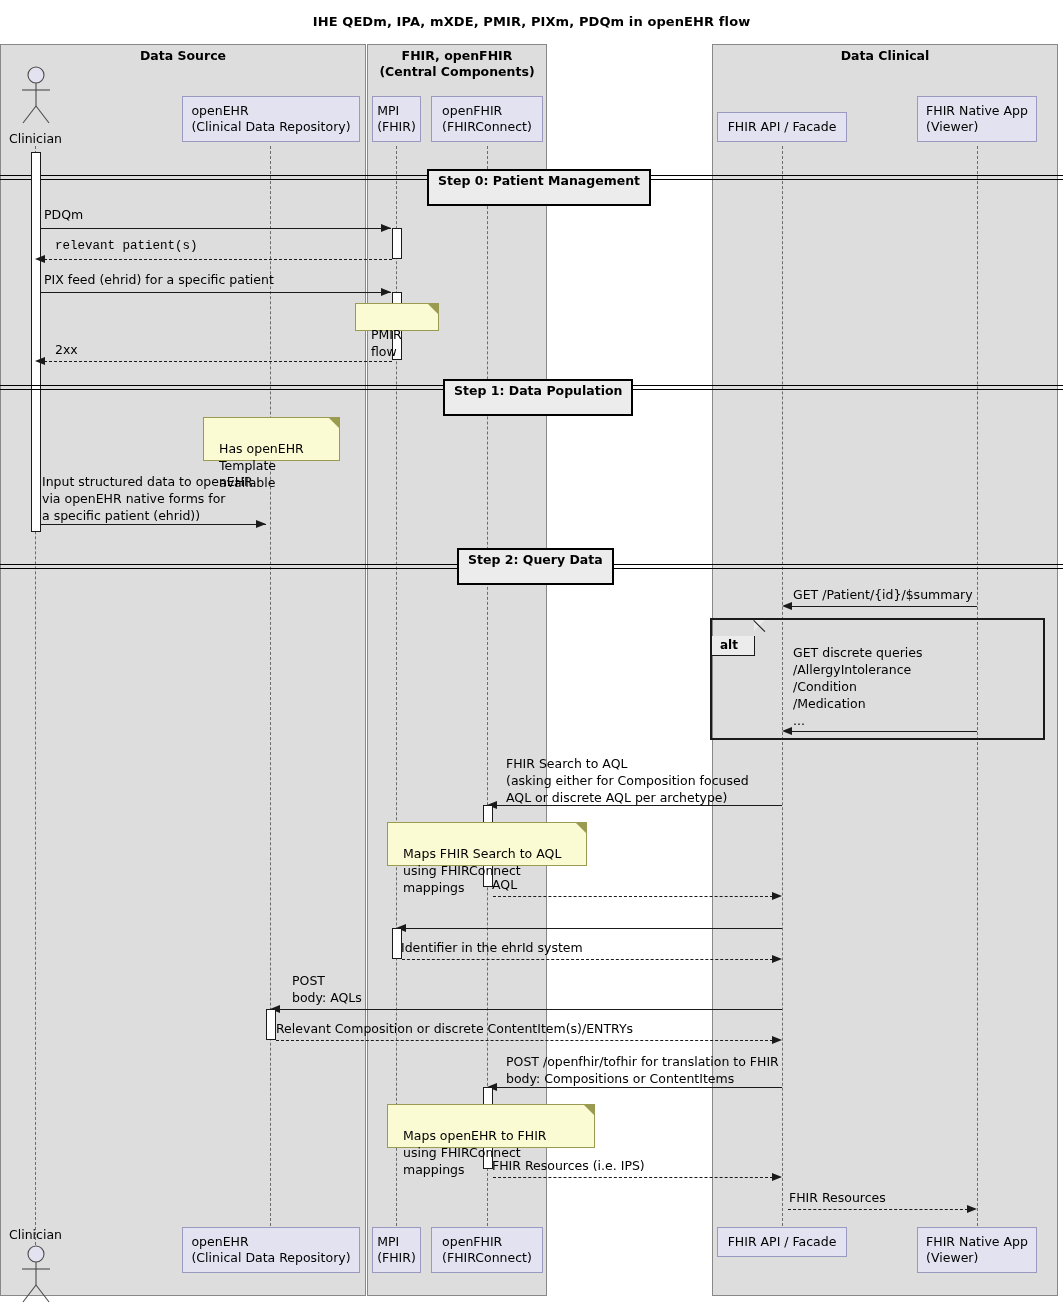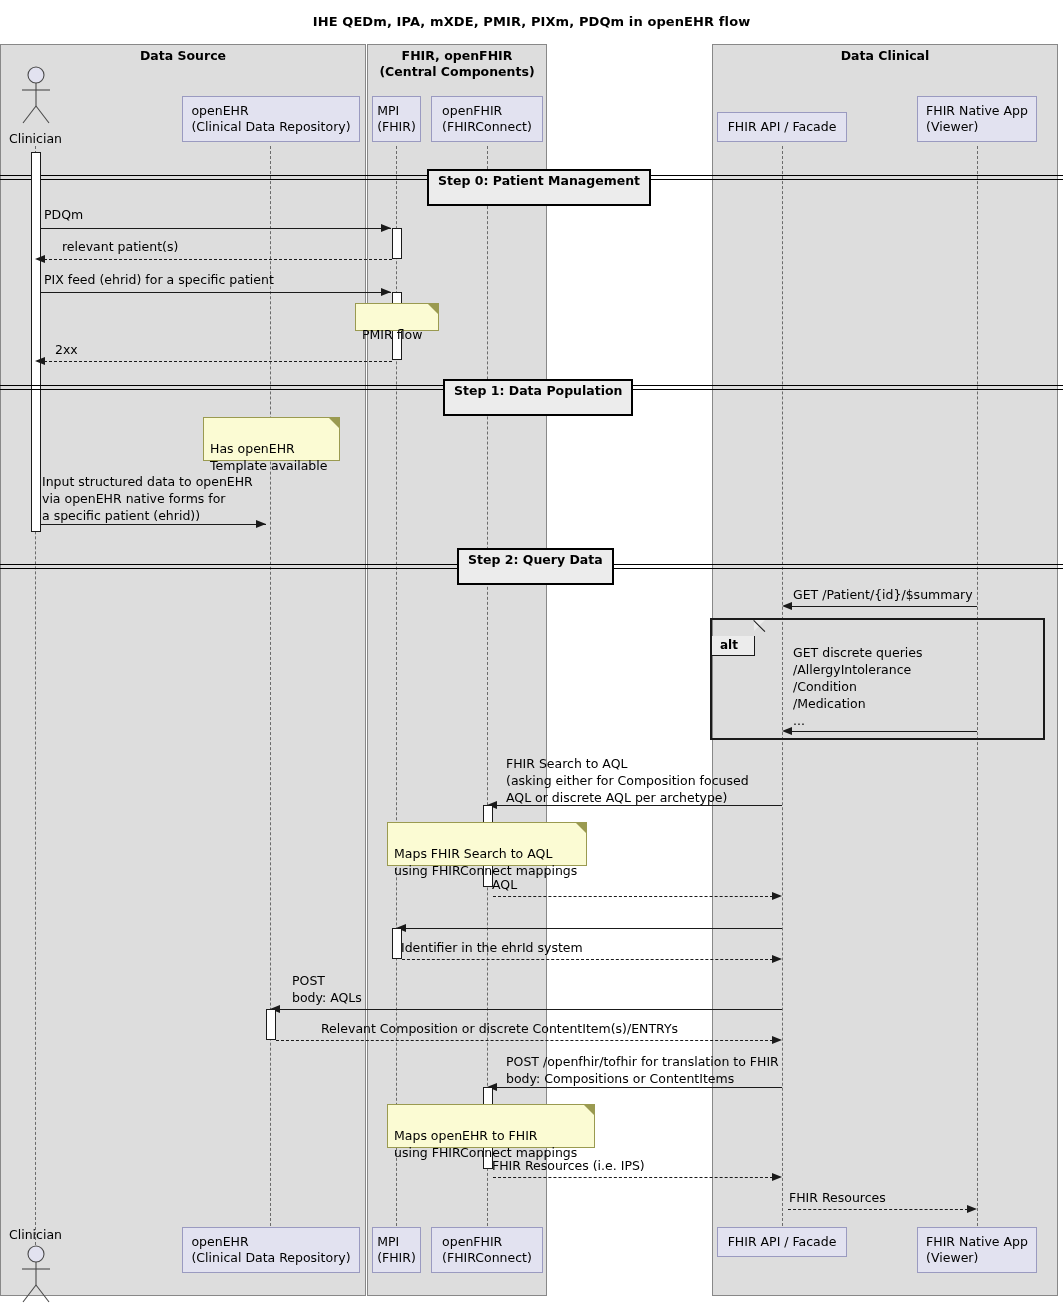--- a/index.html
+++ b/index.html
@@ -144,21 +144,21 @@
   }
 
   
   .note {
     position: absolute;
     background: #FBFBD3;
     border: 1px solid #9A9A50;
     box-sizing: border-box;
     font-size: 12.5px;
     line-height: 17px;
-    padding: 5px 8px 5px 6px;
+    padding: 5px 8px 5px 15px;
     white-space: pre-line;
   }
   .note-fold {
     position: absolute;
     top: 0; right: 0;
     width: 0; height: 0;
     border-left: 10px solid transparent;
     border-top: 10px solid #9A9A50;
   }
   .note-fold-inner {
@@ -271,21 +271,21 @@
   <div class="divider-lines" style="top:175px;"></div>
   <div class="divider-label" style="left:427px; top:169px;">Step 0: Patient Management</div>
 
   <div class="activation" style="left:31px; top:152px; height:380px;"></div>
 
   <div class="msg-label" style="left:44px; top:206px;">PDQm</div>
   <div class="msg-line" style="left:41px; top:228px; width:350px;"></div>
   <div class="arrowhead right" style="left:381px; top:223.5px;"></div>
   <div class="activation" style="left:392px; top:228px; height:31px;"></div>
 
-  <div class="msg-label" style="left:62px; top:238px;">relevant patient(s)</div>
+  <div class="msg-label" style="left:55px; top:238px;font-family:Liberation Mono, monospace;">relevant patient(s)</div>
   <div class="msg-line dotted" style="left:44px; top:259px; width:348px;"></div>
   <div class="arrowhead left" style="left:35px; top:254.5px;"></div>
 
   <div class="msg-label" style="left:44px; top:271px;">PIX feed (ehrid) for a specific patient</div>
   <div class="msg-line" style="left:41px; top:292px; width:350px;"></div>
   <div class="arrowhead right" style="left:381px; top:287.5px;"></div>
   <div class="activation" style="left:392px; top:292px; height:68px;"></div>
 
   <div class="note" style="left:355px; top:303px; width:84px; height:28px;">
     <span>PMIR flow</span>
@@ -355,21 +355,21 @@
   <div class="msg-label" style="left:401px; top:939px;">Identifier in the ehrId system</div>
   <div class="msg-line dotted" style="left:402px; top:959px; width:371px;"></div>
   <div class="arrowhead right" style="left:772px; top:954.5px;"></div>
 
   <div class="msg-label" style="left:292px; top:972px;">POST
 body: AQLs</div>
   <div class="msg-line" style="left:279px; top:1009px; width:503px;"></div>
   <div class="arrowhead left" style="left:270px; top:1004.5px;"></div>
   <div class="activation" style="left:266px; top:1009px; height:31px;"></div>
 
-  <div class="msg-label" style="left:276px; top:1020px;padding-left:45px;">Relevant Composition or discrete ContentItem(s)/ENTRYs</div>
+  <div class="msg-label" style="left:276px; top:1020px;">Relevant Composition or discrete ContentItem(s)/ENTRYs</div>
   <div class="msg-line dotted" style="left:276px; top:1040px; width:497px;"></div>
   <div class="arrowhead right" style="left:772px; top:1035.5px;"></div>
 
   <div class="msg-label" style="left:506px; top:1053px;">POST /openfhir/tofhir for translation to FHIR
 body: Compositions or ContentItems</div>
   <div class="msg-line" style="left:496px; top:1087px; width:286px;"></div>
   <div class="arrowhead left" style="left:487px; top:1082.5px;"></div>
   <div class="activation" style="left:483px; top:1087px; height:82px;"></div>
 
   <div class="note" style="left:387px; top:1104px; width:208px; height:44px;">

